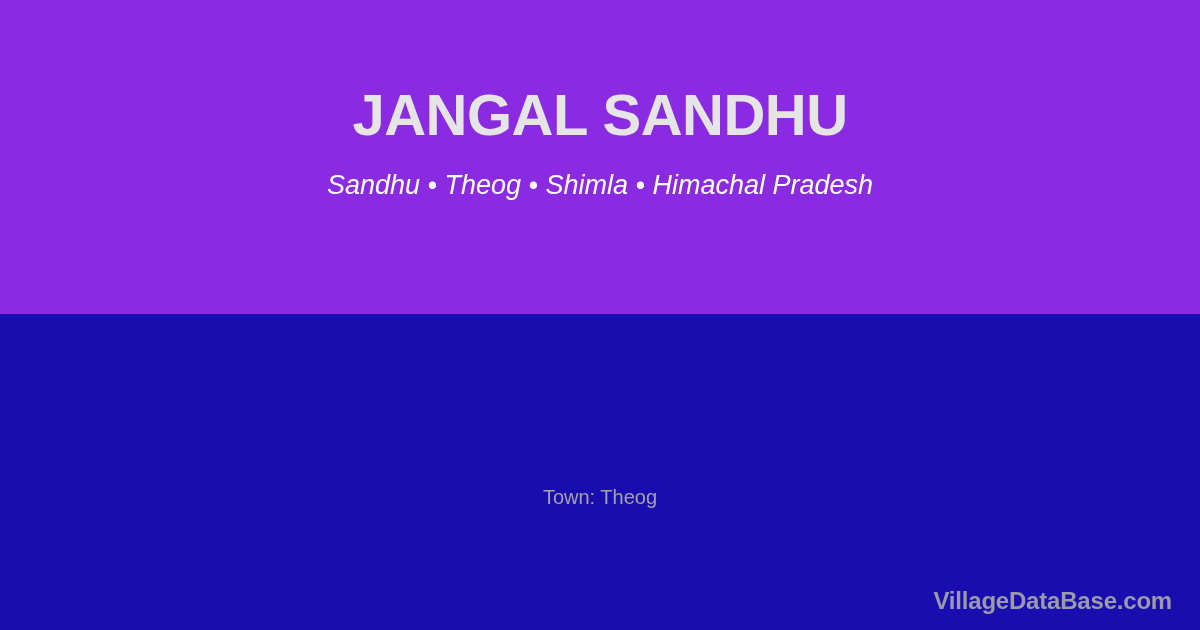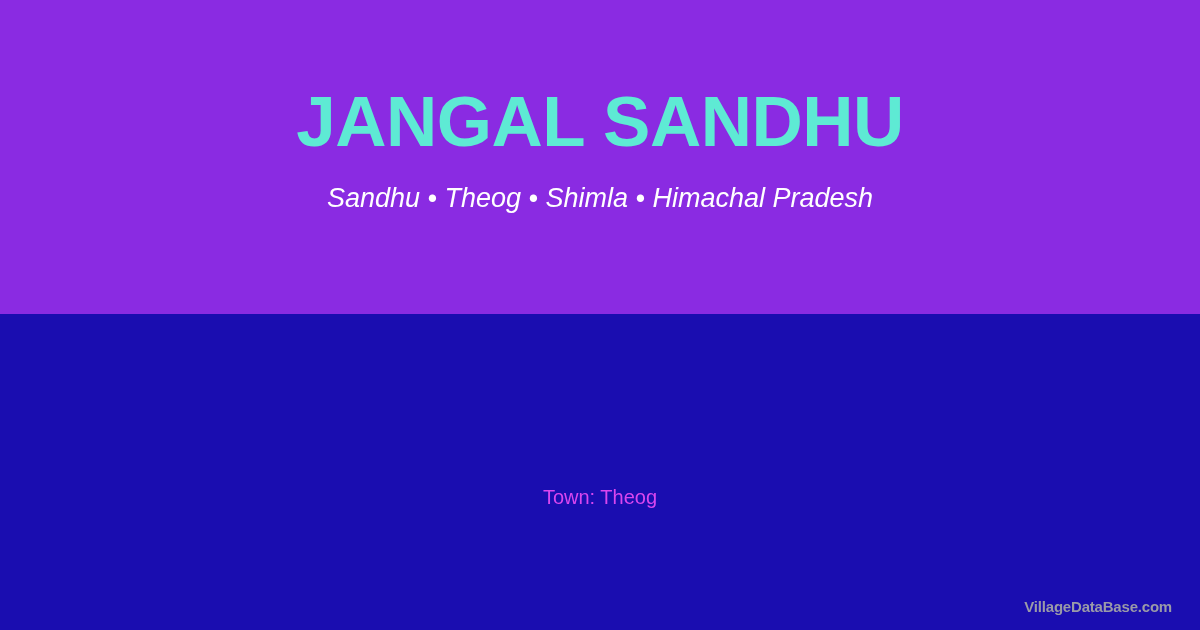--- a/index.html
+++ b/index.html
@@ -31,22 +31,22 @@
     display: flex;
     flex-direction: column;
     align-items: center;
     justify-content: flex-start;
     box-sizing: border-box;
     padding-top: 86px;
   }
 
   .hero-title {
     margin: 0;
-    color: #5eead4;
-    font-size: 71px;
+    color: #e5e5e5;
+    font-size: 58px;
     line-height: 1;
     font-weight: 700;
     letter-spacing: -0.5px;
     text-align: center;
     white-space: nowrap;
   }
 
   .hero-subtitle {
     margin: 0;
     margin-top: 26px;
@@ -66,33 +66,33 @@
     height: 316px;
     background: #1A0DB0;
   }
 
   .detail-line {
     position: absolute;
     left: 0;
     right: 0;
     top: 171px;
     text-align: center;
-    color: #d946ef;
+    color: #a3a3a3;
     font-size: 20px;
     line-height: 1.2;
     font-weight: 400;
     white-space: nowrap;
   }
 
   .watermark {
     position: absolute;
     right: 28px;
     bottom: 14px;
     color: #9A9AA8;
-    font-size: 15px;
+    font-size: 24px;
     line-height: 1.2;
     font-weight: 700;
     letter-spacing: -0.2px;
     white-space: nowrap;
   }
 </style>
 </head>
 <body>
 
 <div class="card">

